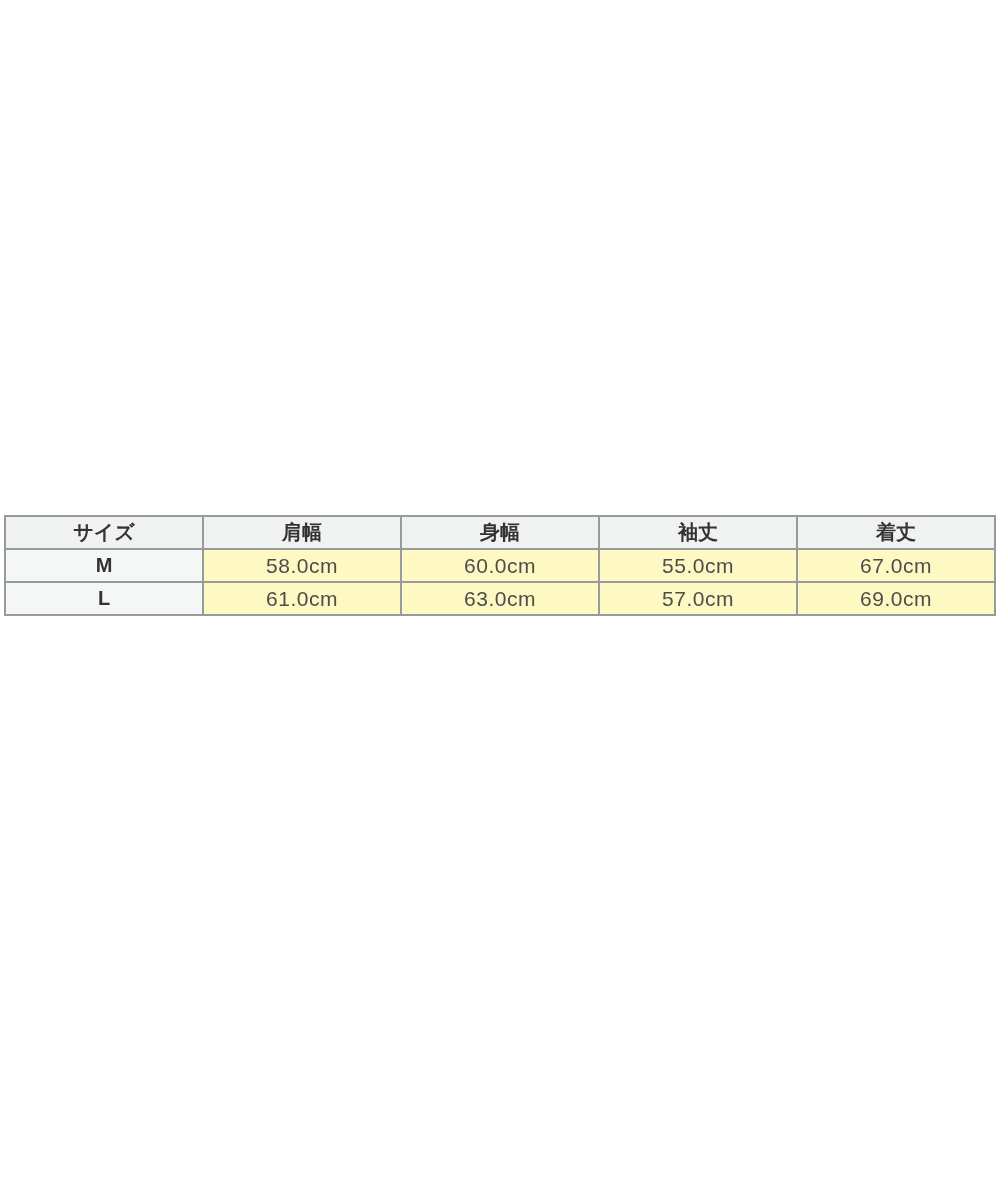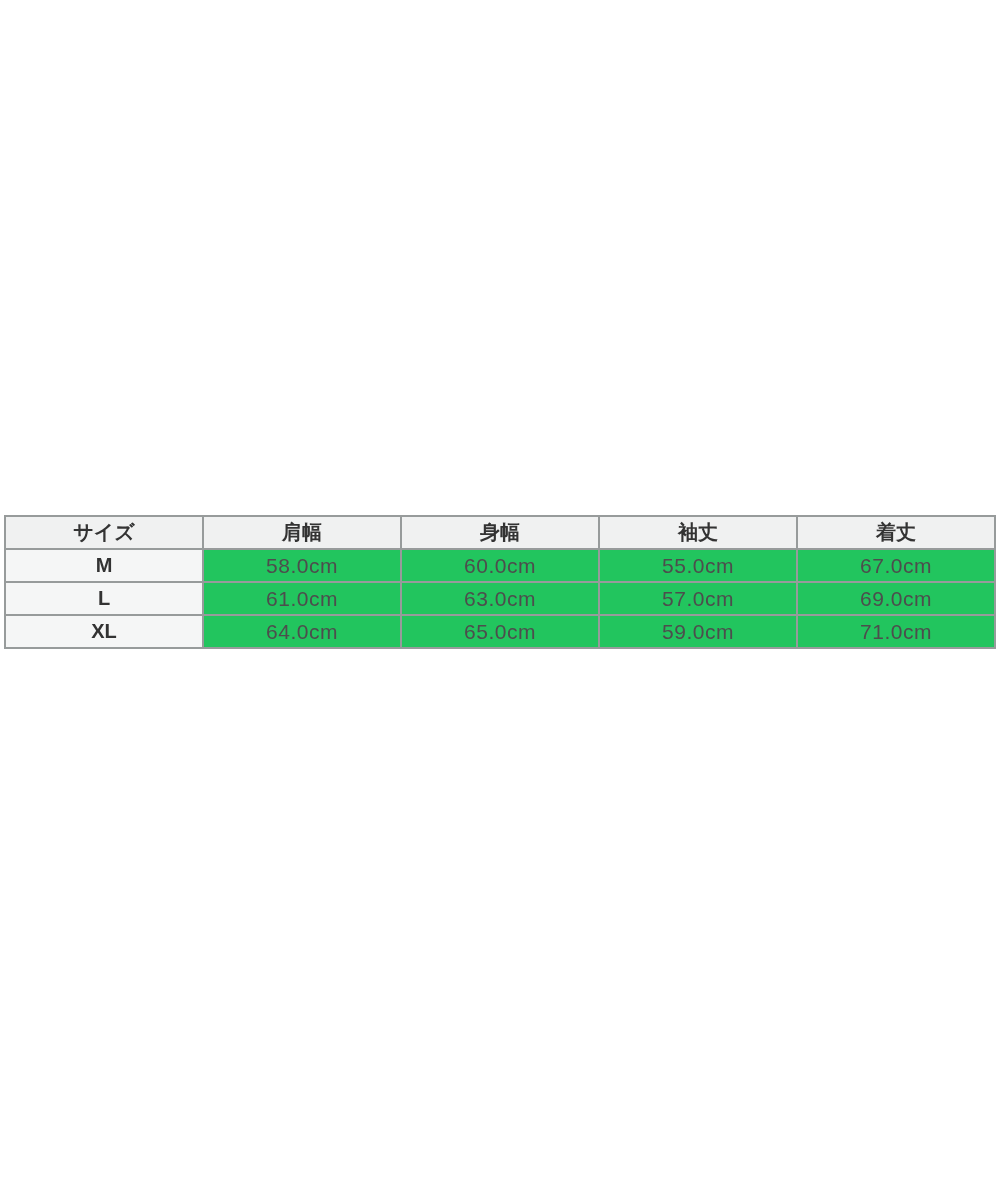--- a/index.html
+++ b/index.html
@@ -43,21 +43,21 @@
     font-weight: bold;
     margin-top: 11px;
   }
   table.size-chart tbody th {
     background: #f5f6f6;
     color: #333333;
     font-size: 20px;
     font-weight: bold;
   }
   table.size-chart tbody td {
-    background: #22c55e;
+    background: #fef9c3;
     color: #4d4d4d;
     font-size: 21px;
     font-weight: normal;
     letter-spacing: 0.5px;
   }
 </style>
 </head>
 <body>
 
 <div class="page">
@@ -80,23 +80,16 @@
           <td>55.0cm</td>
           <td>67.0cm</td>
         </tr>
         <tr>
           <th>L</th>
           <td>61.0cm</td>
           <td>63.0cm</td>
           <td>57.0cm</td>
           <td>69.0cm</td>
         </tr>
-        <tr>
-          <th>XL</th>
-          <td>64.0cm</td>
-          <td>65.0cm</td>
-          <td>59.0cm</td>
-          <td>71.0cm</td>
-        </tr>
       </tbody>
     </table>
   </div>
 </div>
 
 </body></html>

